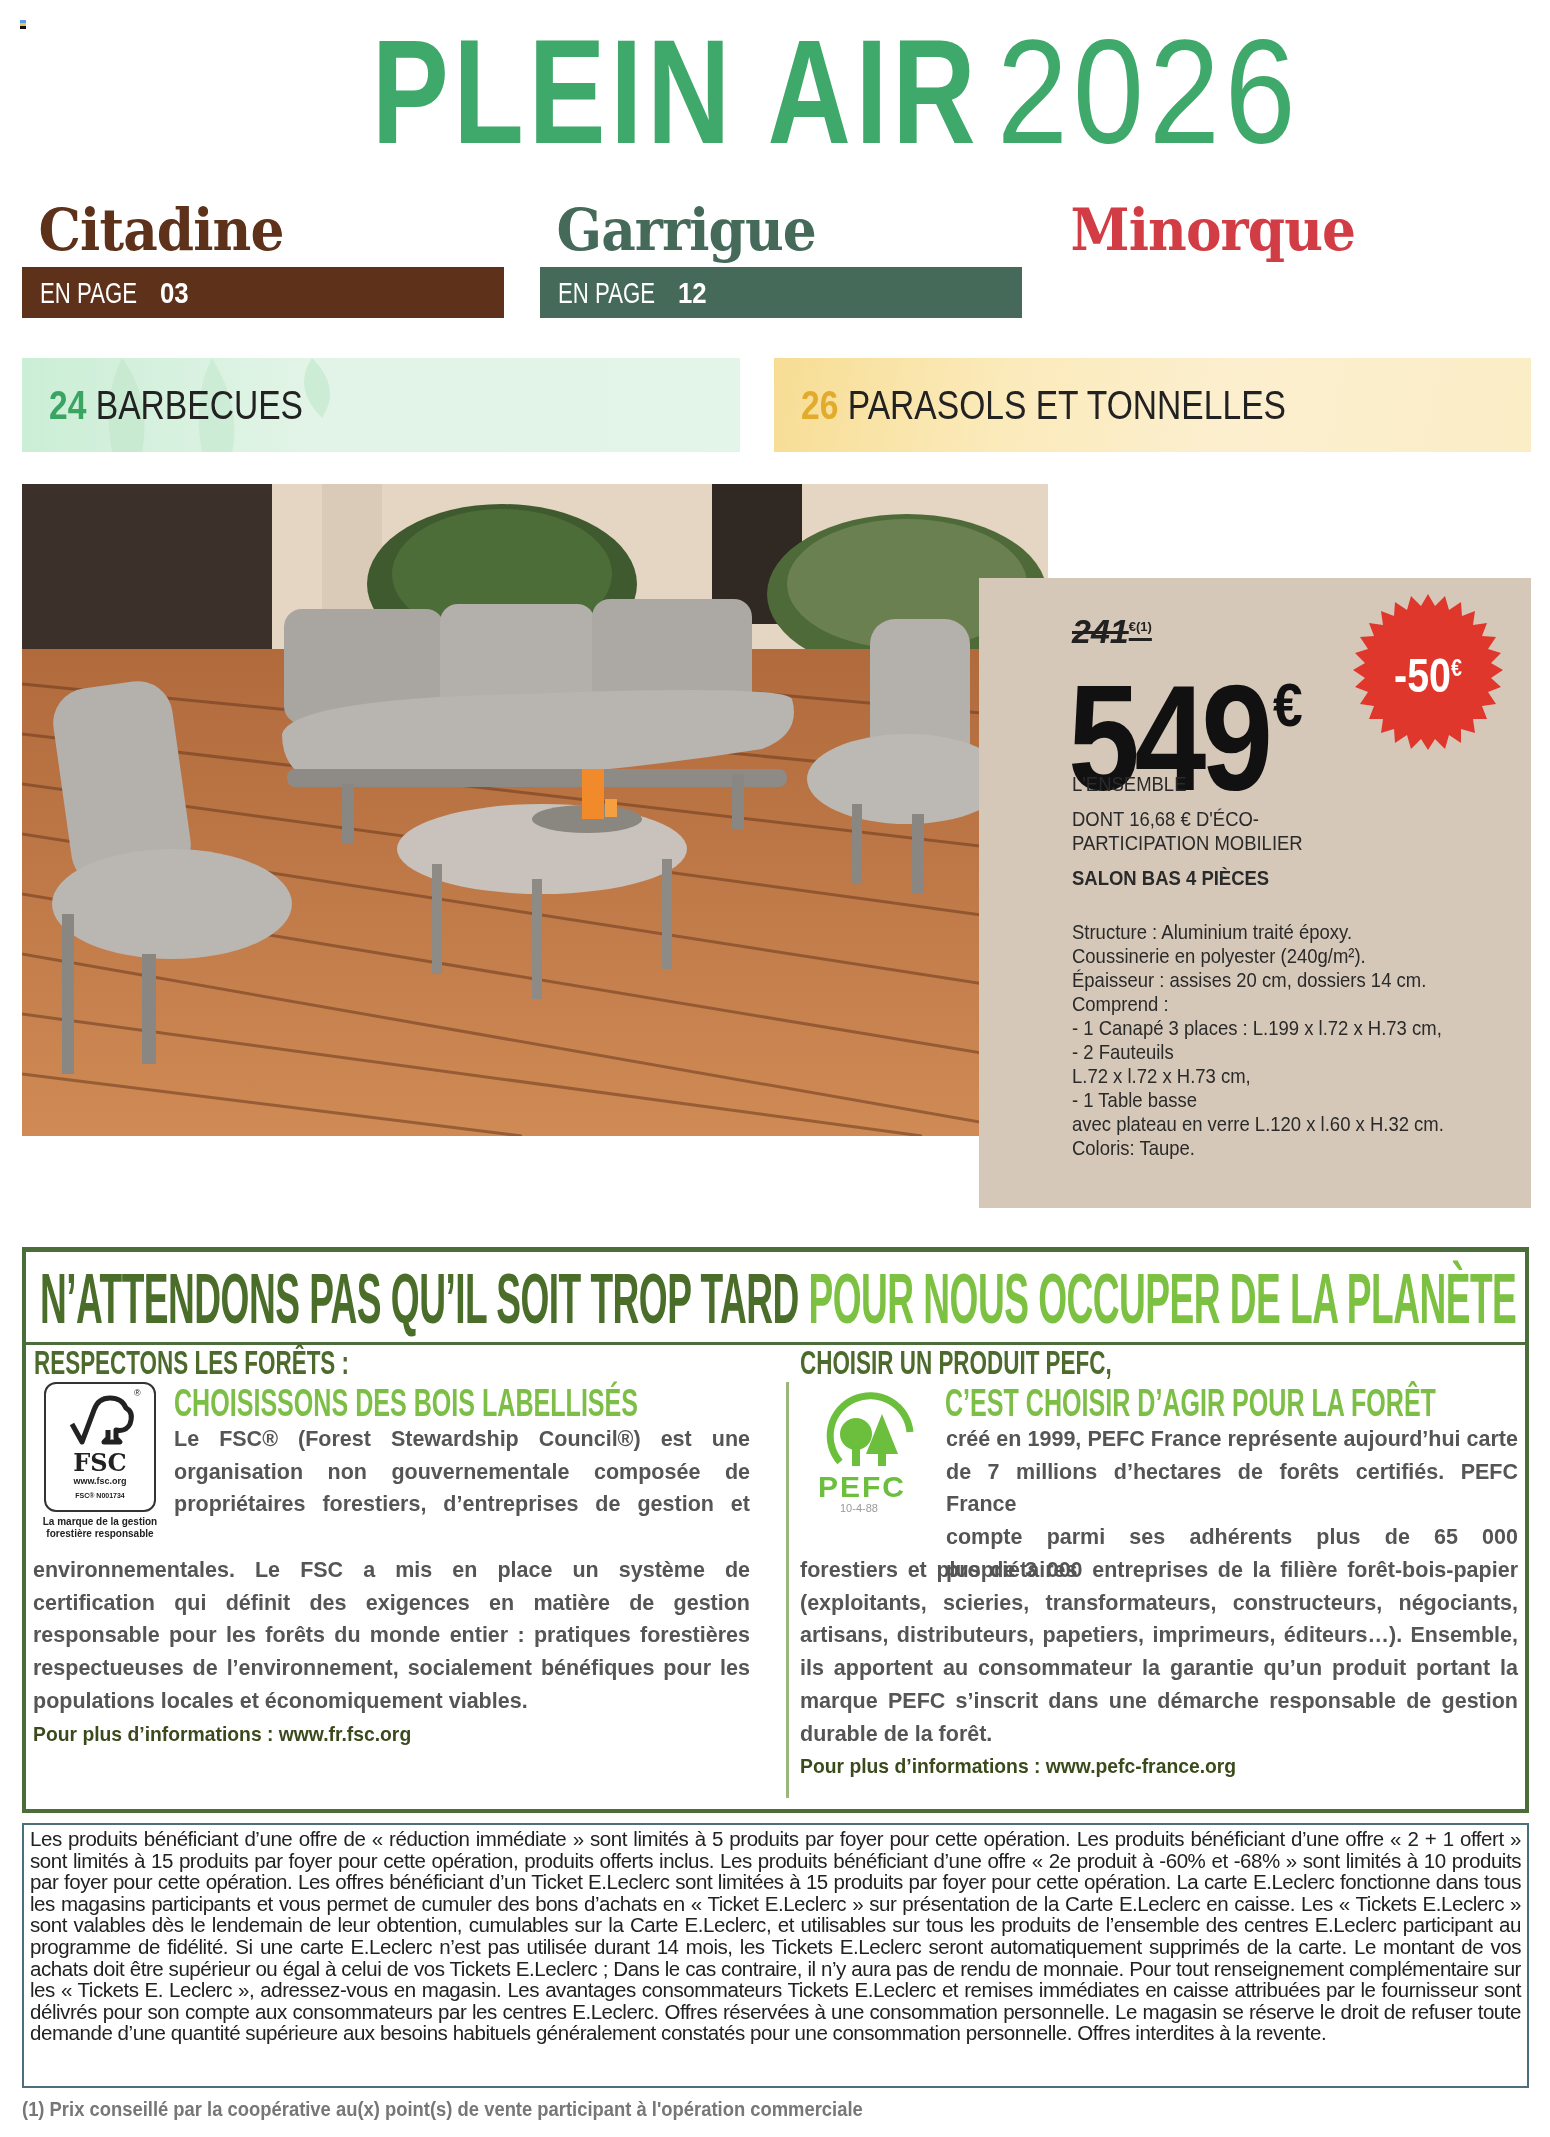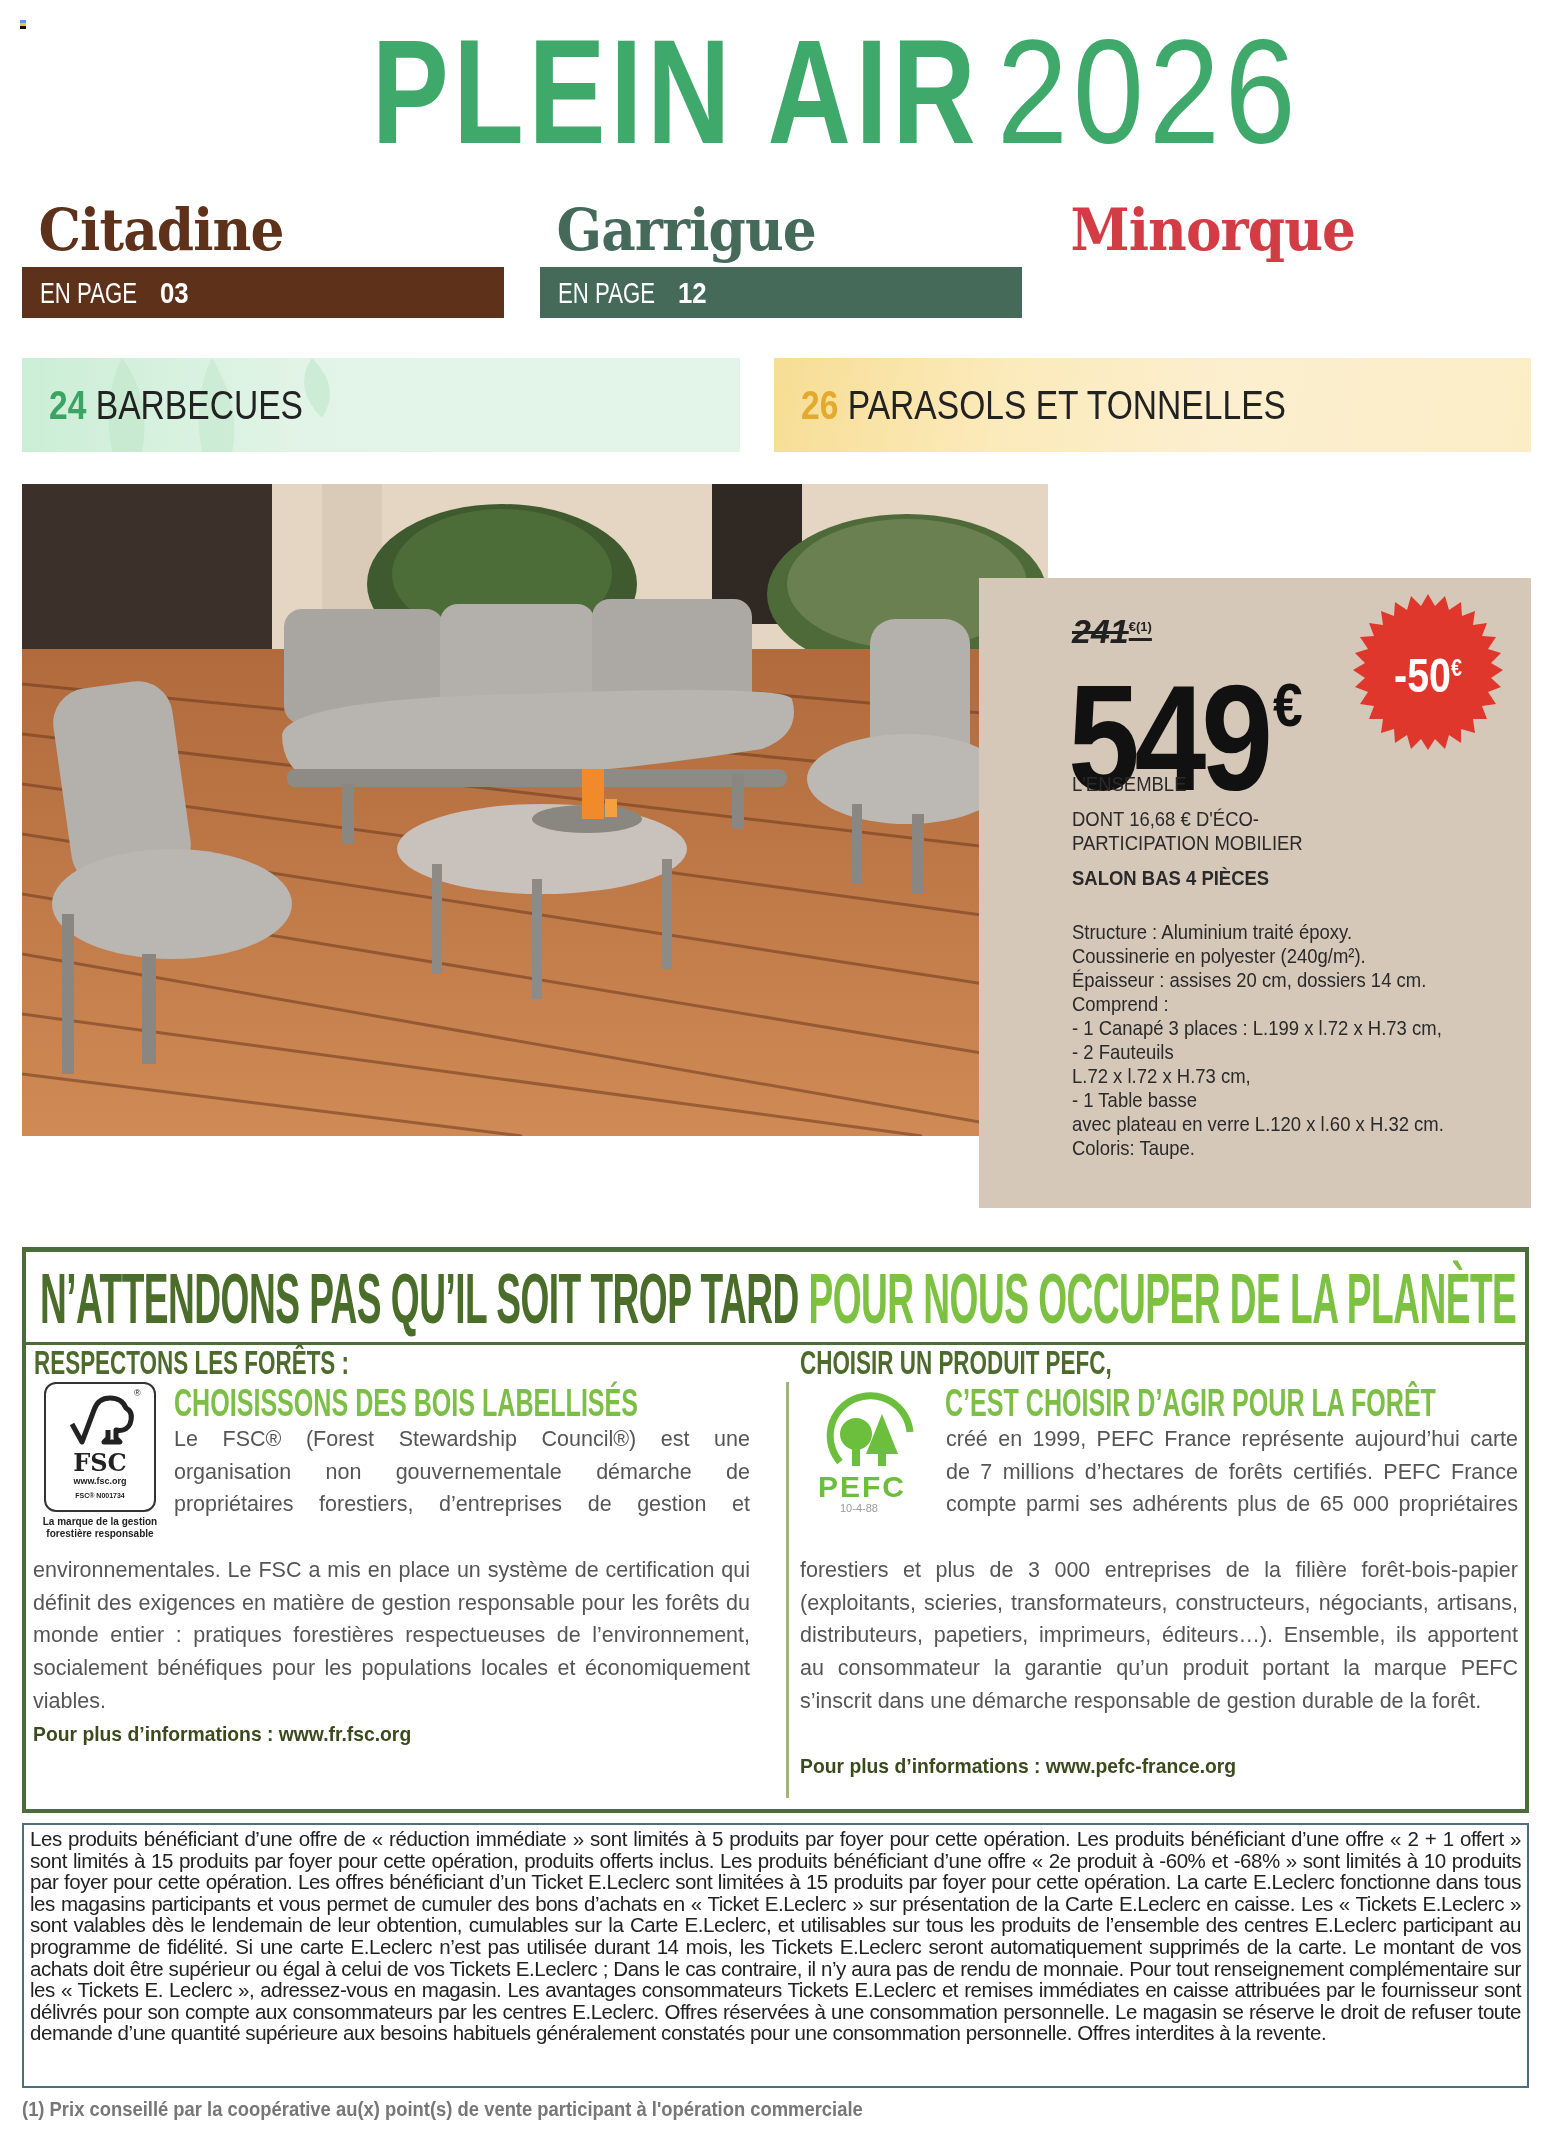--- a/index.html
+++ b/index.html
@@ -62,21 +62,21 @@
 
   
   .planet-box { left: 22px; top: 1247px; width: 1507px; height: 566px; border: 4px solid #4a6d3a; border-top-width: 5px; border-bottom-width: 4px; }
   .planet-head-line { left: 22px; top: 1342px; width: 1507px; height: 3px; background: #4a6d3a; }
   .planet-title { left: 40px; top: 1258px; width: 1480px; white-space: nowrap; font-size: 70px; font-weight: 700; line-height: 82px; letter-spacing: -1px; transform: scaleX(0.53); transform-origin: left center; }
   .planet-title .dark { color: #4a6d2a; }
   .planet-title .light { color: #7dc142; }
 
   .sec-h1 { font-size: 34px; font-weight: 700; color: #4c6a2c; line-height: 40px; white-space: nowrap; transform: scaleX(0.66); transform-origin: left center; }
   .sec-h2 { font-size: 38px; font-weight: 700; color: #7dbe47; line-height: 44px; white-space: nowrap; transform: scaleX(0.66); transform-origin: left center; }
-  .body-txt { color: #555; font-size: 21.5px; line-height: 32.7px; text-align: justify; font-weight: 400; }
+  .body-txt { color: #555; font-size: 21.5px; line-height: 32.7px; text-align: justify; font-weight: 700; }
   .info-link { color: #3b4a1c; font-weight: 700; font-size: 21px; line-height: 32px; white-space: nowrap; transform: scaleX(0.92); transform-origin: left center; }
 
   .divider-v { left: 786px; top: 1382px; width: 3px; height: 416px; background: #9cb77d; }
 
   
   .fsc-logo { left: 44px; top: 1382px; width: 112px; height: 130px; border: 2px solid #333; border-radius: 12px; background: #fff; }
   .fsc-caption { left: 38px; top: 1516px; width: 124px; text-align: center; font-size: 10px; line-height: 12px; color: #222; font-weight: 700; }
 
   .pefc-logo { left: 820px; top: 1392px; width: 100px; height: 100px; }
   .pefc-word { left: 818px; top: 1470px; font-size: 30px; font-weight: 700; color: #6cbf3c; letter-spacing: 2px; }
@@ -235,21 +235,21 @@
   </svg>
   <div class="abs" style="left:88px;top:4px;font-size:9px;color:#222">®</div>
   <div class="abs" style="left:0;top:64px;width:108px;text-align:center;font-family:'DejaVu Serif',serif;font-weight:700;font-size:24px;color:#222">FSC</div>
   <div class="abs" style="left:0;top:92px;width:108px;text-align:center;font-size:9px;font-weight:700;color:#222">www.fsc.org</div>
   <div class="abs" style="left:0;top:108px;width:108px;text-align:center;font-size:7px;font-weight:700;color:#222">FSC® N001734</div>
 </div>
 <div class="abs fsc-caption">La marque de la gestion forestière responsable</div>
 
 <div class="abs body-txt" style="left:174px; top:1423px; width:576px;">
   <div style="text-align:justify;text-align-last:justify">Le FSC® (Forest Stewardship Council®) est une</div>
-  <div style="text-align:justify;text-align-last:justify">organisation non gouvernementale démarche de</div>
+  <div style="text-align:justify;text-align-last:justify">organisation non gouvernementale composée de</div>
   <div style="text-align:justify;text-align-last:justify">propriétaires forestiers, d’entreprises de gestion et</div>
 </div>
 <div class="abs body-txt" style="left:33px; top:1554px; width:717px;">environnementales. Le FSC a mis en place un système de certification qui définit des exigences en matière de gestion responsable pour les forêts du monde entier : pratiques forestières respectueuses de l’environnement, socialement bénéfiques pour les populations locales et économiquement viables.</div>
 <div class="abs info-link" style="left:33px; top:1718px;">Pour plus d’informations : www.fr.fsc.org</div>
 
 <div class="abs divider-v"></div>
 
 <div class="abs sec-h1" style="left:800px; top:1342px;">CHOISIR UN PRODUIT PEFC,</div>
 <div class="abs sec-h2" style="left:945px; top:1381px;">C’EST CHOISIR D’AGIR POUR LA FORÊT</div>
 

